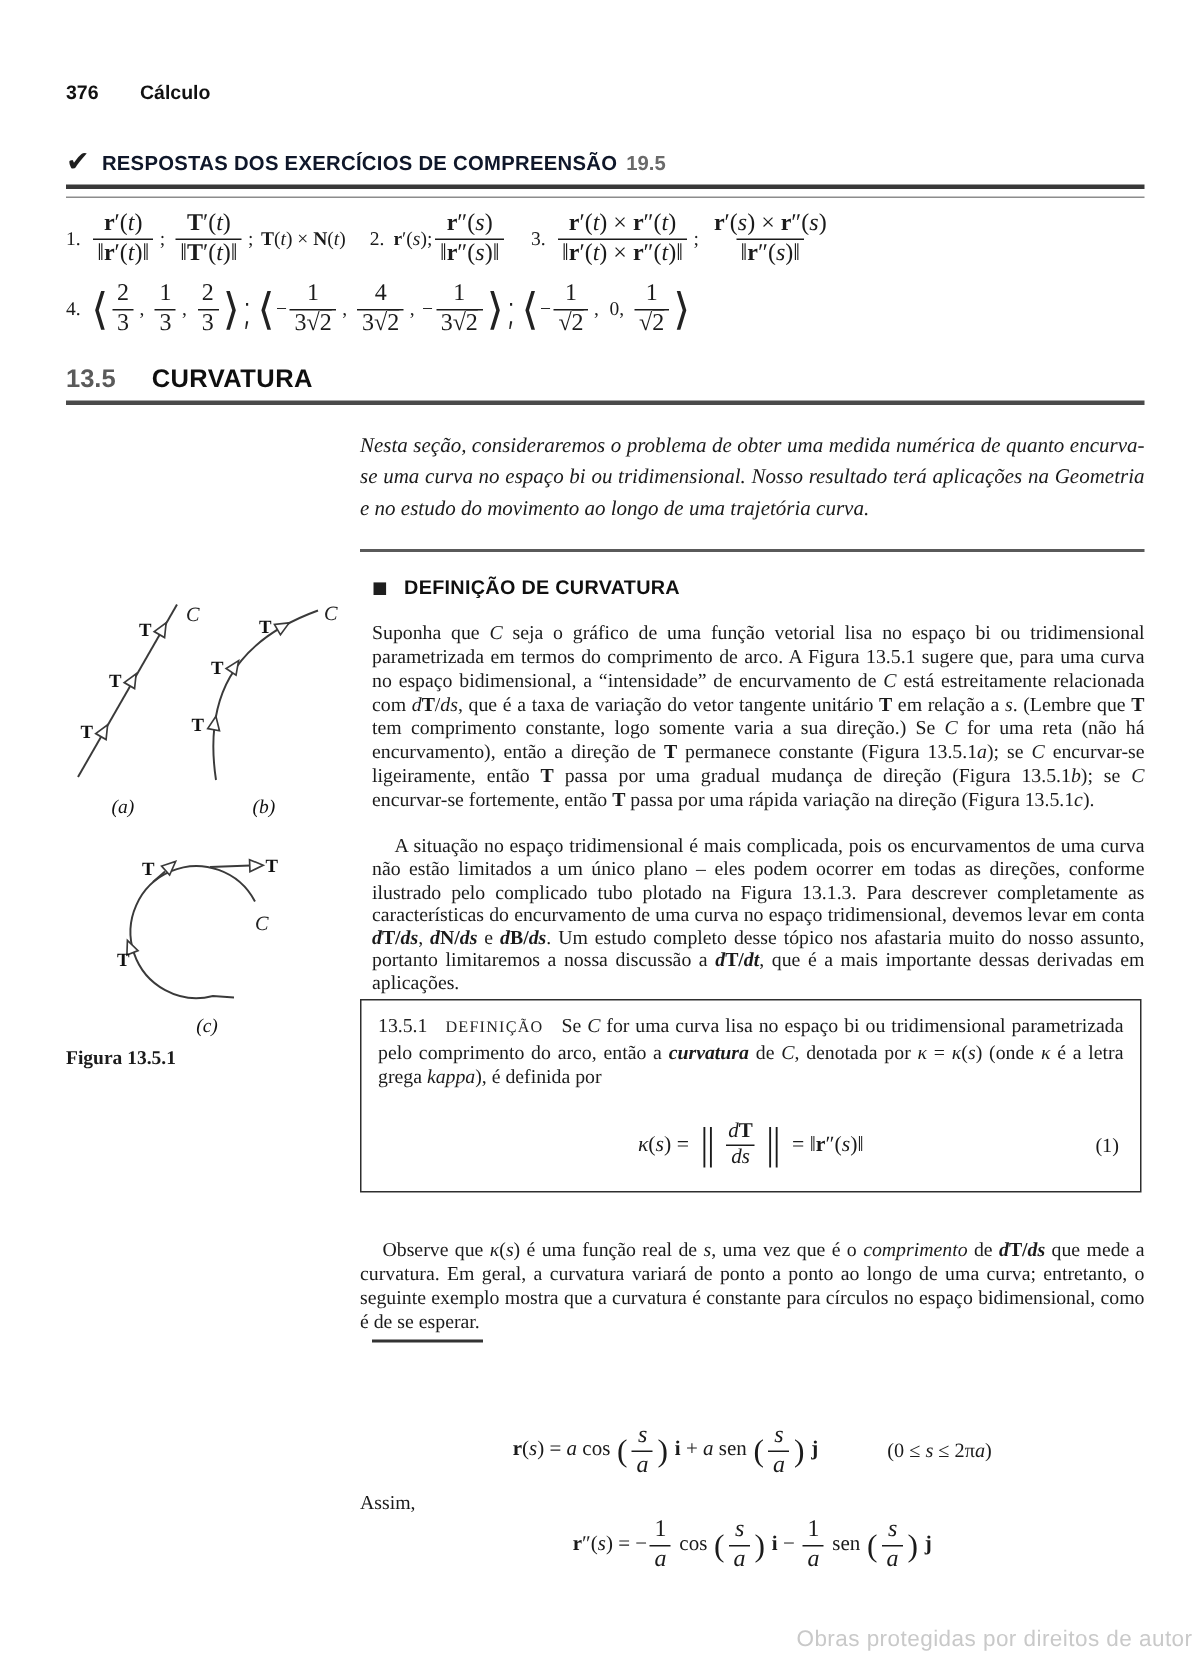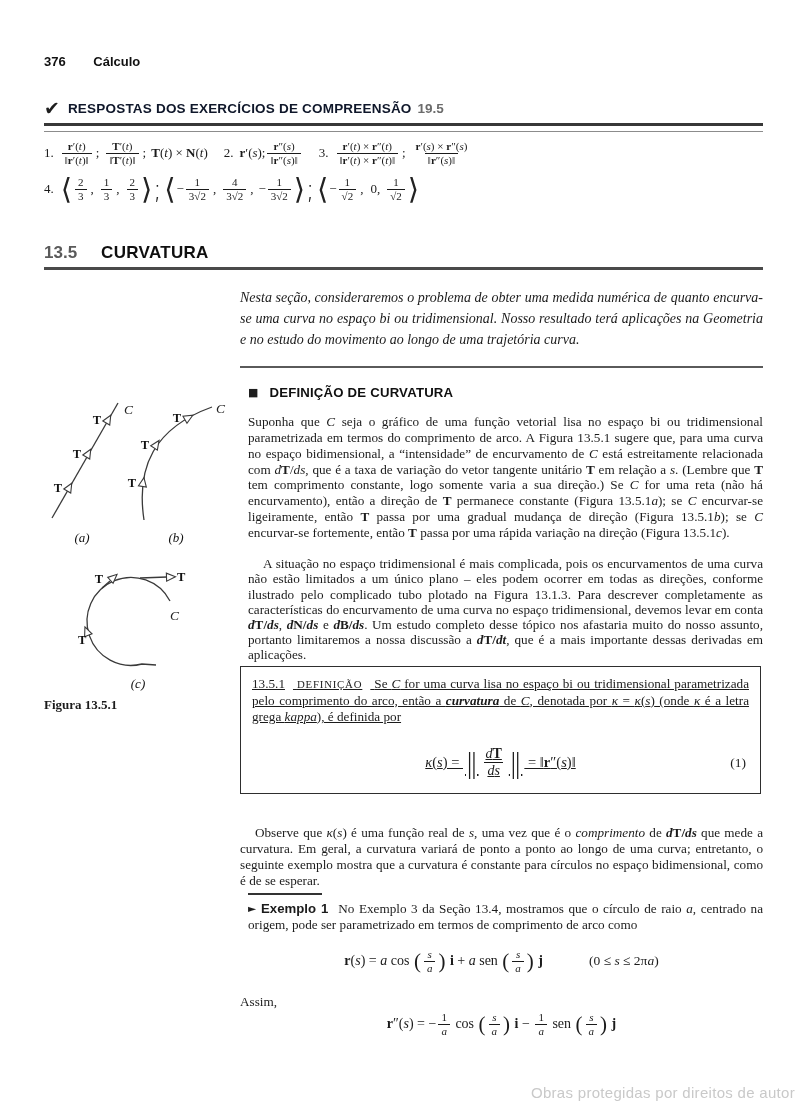--- a/index.html
+++ b/index.html
@@ -24,21 +24,21 @@
   .ans-num{font:bold 13.5px "Liberation Sans",sans-serif;color:#6b6b6b;margin-left:6px;}
   .rule-double{margin-top:5px;height:5px;border-top:3px solid #383838;border-bottom:1px solid #8c8c8c;}
   .ans-row{display:flex;align-items:center;margin-top:8px;font-size:13px;}
   .lab{margin-right:6px;}
   .ml{margin-left:16px;}
   .fm{white-space:pre;}
   .sep{margin:0 5px 0 2px;}
 
   
   .frac{display:inline-flex;flex-direction:column;align-items:center;margin:0 2px;}
-  .frac .num,.frac .den{display:block;padding:0 3px;line-height:1.18;font-size:11px;text-align:center;}
+  .frac .num,.frac .den{display:block;padding:0 3px;line-height:1.18;font-size:16px;text-align:center;}
   .frac .den{border-top:1px solid #1a1a1a;}
   .f14 .num,.f14 .den{font-size:14px;}
   .ang{font-family:"DejaVu Sans",sans-serif;font-size:29px;font-weight:200;line-height:1;margin:0 1px;color:#222;}
   .bigbar{font-family:"DejaVu Sans",sans-serif;font-size:27px;font-weight:200;line-height:1;margin:0 2px;color:#1a1a1a;}
   .bp{font-size:21px;line-height:1;margin:0 1px;font-family:"Liberation Serif",serif;}
 
   
   #section-head{left:44px;top:243px;width:719px;}
   .sec-num{font:bold 17px "Liberation Sans",sans-serif;color:#5a5a5a;}
   .sec-title{font:bold 17px "Liberation Sans",sans-serif;color:#0f0f0f;margin-left:20px;letter-spacing:0.3px;}
@@ -51,21 +51,21 @@
   
   #def-head{left:248px;top:383px;}
   .bullet{font-family:"DejaVu Sans",sans-serif;font-size:11px;margin-right:7px;vertical-align:1px;color:#1e1e1e;}
   .def-head-label{font:bold 13.2px "Liberation Sans",sans-serif;color:#101010;letter-spacing:0.2px;}
   .para{font-size:13.2px;line-height:15.8px;text-align:justify;}
   #p1{left:248px;top:401px;width:515px;}
   #p2{left:248px;top:543px;width:515px;text-indent:15px;line-height:15.2px;}
   #p3{left:240px;top:812px;width:523px;text-indent:15px;}
 
   
-  #def-box{left:240px;top:666px;width:497px;border:1.4px solid #2e2e2e;padding:9px 11px 13px 11px;text-decoration:underline;}
+  #def-box{left:240px;top:666px;width:497px;border:1.4px solid #2e2e2e;padding:9px 11px 13px 11px;}
   .box-body{font-size:13.2px;line-height:15.9px;text-align:justify;}
   .box-label{margin-right:8px;color:#222;}
   .box-formula{position:relative;margin-top:21px;display:flex;align-items:center;justify-content:center;font-size:14.5px;}
   .eqnum{position:absolute;right:3px;top:50%;transform:translateY(-50%);font-size:13.5px;}
 
   
   #example{left:248px;top:893px;width:515px;}
   .ex-rule{width:74px;height:2px;background:#333;margin-bottom:6px;}
   .ex-marker{font-family:"DejaVu Sans",sans-serif;font-size:10.5px;color:#1e1e1e;margin-right:5px;vertical-align:1px;}
   .ex-label{font:bold 13.2px "Liberation Sans",sans-serif;margin-right:10px;}
@@ -218,23 +218,20 @@
     <span class="bigbar">‖</span>
     <span class="fm"><span> = ‖</span><span class="b">r</span><span>″(</span><span class="i">s</span><span>)‖</span></span>
     <span class="eqnum">(1)</span>
   </div>
 </div>
 
 <p id="p3" class="abs para"><span>Observe que </span><span class="i">κ</span><span>(</span><span class="i">s</span><span>) é uma função real de </span><span class="i">s</span><span>, uma vez que é o </span><span class="i">comprimento</span><span> de </span><span class="bi">d</span><span class="b">T</span><span class="b">/</span><span class="bi">ds</span><span> que mede a curvatura. Em geral, a curvatura variará de ponto a ponto ao longo de uma curva; entretanto, o seguinte exemplo mostra que a curvatura é constante para círculos no espaço bidimensional, como é de se esperar.</span></p>
 
 <section id="example" class="abs">
   <div class="ex-rule"></div>
-  <p class="para" style="margin:0">
-    <span class="ex-marker">►</span><span class="ex-label">Exemplo 1</span><span><span>No Exemplo 3 da Seção 13.4, mostramos que o círculo de raio </span><span class="i">a</span><span>, centrado na origem, pode ser parametrizado em termos de comprimento de arco como</span></span>
-  </p>
 </section>
 
 <div id="formula1" class="abs formula-row">
   <span class="fm"><span class="b">r</span><span>(</span><span class="i">s</span><span>) = </span><span class="i">a</span><span> cos </span></span>
   <span class="bp">(</span>
   <span class="frac">
       <span class="num"><span class="i">s</span></span>
       <span class="den"><span class="i">a</span></span>
     </span>
   <span class="bp">)</span>

